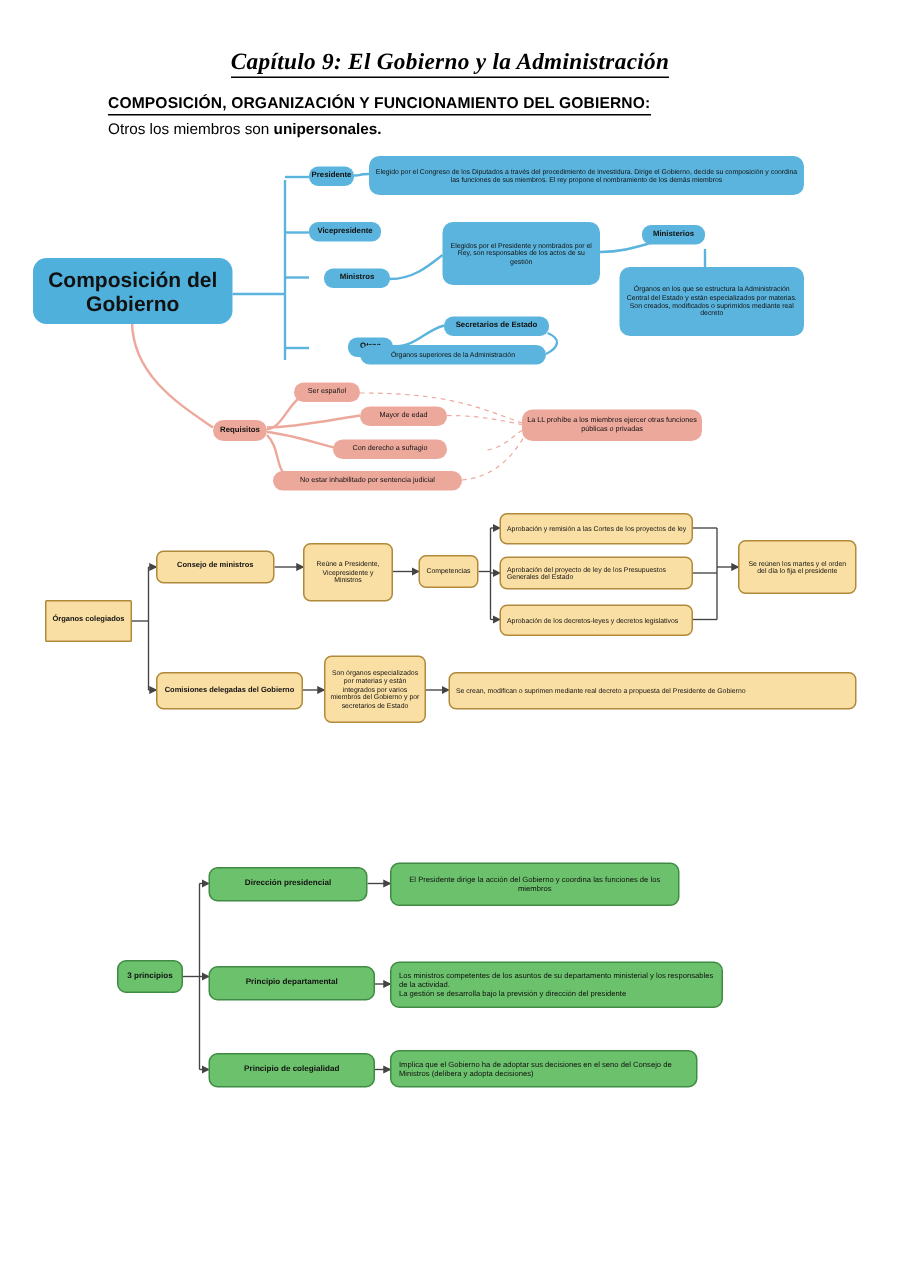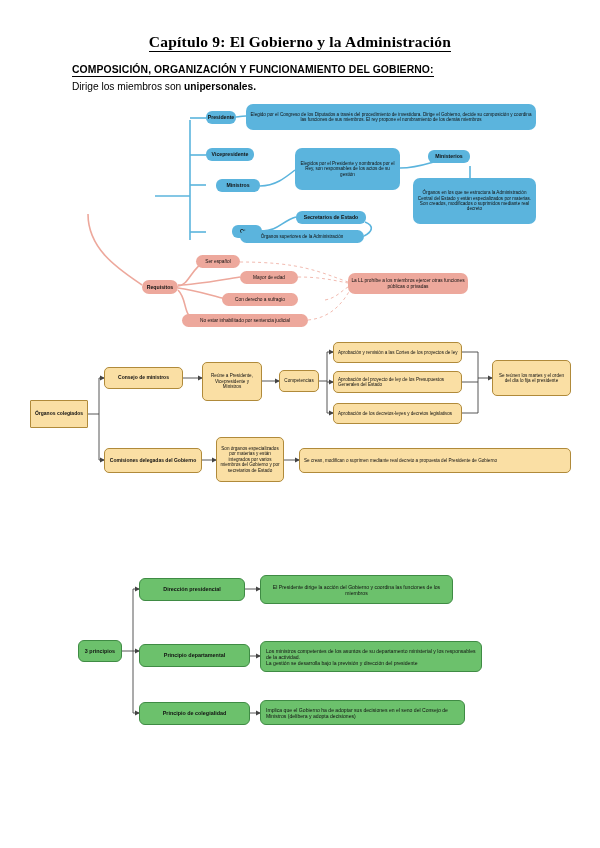--- a/index.html
+++ b/index.html
@@ -4,21 +4,21 @@
 <style>
   html,body{margin:0;padding:0;background:#ffffff;}
   body{width:600px;height:848px;position:relative;overflow:hidden;
        font-family:"Liberation Sans","DejaVu Sans",sans-serif;color:#000;}
   .page{position:absolute;inset:0;}
 
   
   .doc-title{
     position:absolute;left:0;top:33px;width:600px;text-align:center;
     font-family:"Liberation Serif","DejaVu Serif",serif;
-    font-weight:bold;font-size:15.5px;letter-spacing:.2px;
+    font-style:italic;font-weight:bold;font-size:15.5px;letter-spacing:.2px;
   }
   .doc-title span{border-bottom:1.6px solid #000;padding-bottom:1px;}
   .sec-head{
     position:absolute;left:72px;top:64px;font-size:10.4px;font-weight:bold;
     letter-spacing:.1px;border-bottom:1.3px solid #000;padding-bottom:1px;text-align:right;
   }
   .sub-line{position:absolute;left:72px;top:81px;font-size:10.2px;}
   .sub-line b{font-weight:bold;}
   .mid-head{position:absolute;left:72px;top:527px;font-size:10.6px;font-weight:bold;}
 
@@ -50,21 +50,21 @@
 </head>
 <body>
 
 <div class="page">
 
   <div class="doc-title">
     <span>Capítulo 9: El Gobierno y la Administración</span>
   </div>
   <div class="sec-head">COMPOSICIÓN, ORGANIZACIÓN Y FUNCIONAMIENTO DEL GOBIERNO:</div>
   <div class="sub-line">
-    <span>Dirige los miembros son </span><b>unipersonales.</b>
+    <span>Otros los miembros son </span><b>unipersonales.</b>
   </div>
 
   <svg class="wires" viewBox="0 0 600 848">
     <g fill="none" stroke="#5bb4dd" stroke-width="1.6">
 
       <path d="M155,196 C175,196 180,196 190,196"></path>
       <path d="M190,120 L190,240"></path>
 
       <path d="M190,118 C196,118 200,118 206,118"></path>
 
@@ -134,20 +134,21 @@
       <path d="M133,589 L133,713"></path>
       <path d="M133,589 L139,589" marker-end="url(#ar)"></path>
       <path d="M133,651 L139,651" marker-end="url(#ar)"></path>
       <path d="M133,713 L139,713" marker-end="url(#ar)"></path>
       <path d="M245,589 L260,589" marker-end="url(#ar)"></path>
       <path d="M250,656 L260,656" marker-end="url(#ar)"></path>
       <path d="M250,713 L260,713" marker-end="url(#ar)"></path>
     </g>
   </svg>
 
+  <div class="node blue root" style="left:22px;top:172px;width:133px;height:44px;">Composición del Gobierno</div>
 
   <div class="node blue lbl" style="left:206px;top:111px;width:30px;height:13px;">Presidente</div>
   <div class="node blue" style="left:246px;top:104px;width:290px;height:26px;">Elegido por el Congreso de los Diputados a través del procedimiento de investidura. Dirige el Gobierno, decide su composición y coordina las funciones de sus miembros. El rey propone el nombramiento de los demás miembros</div>
 
   <div class="node blue lbl" style="left:206px;top:148px;width:48px;height:13px;">Vicepresidente</div>
 
   <div class="node blue lbl" style="left:216px;top:179px;width:44px;height:13px;">Ministros</div>
   <div class="node blue" style="left:295px;top:148px;width:105px;height:42px;">Elegidos por el Presidente y nombrados por el Rey, son responsables de los actos de su gestión</div>
   <div class="node blue lbl" style="left:428px;top:150px;width:42px;height:13px;">Ministerios</div>
   <div class="node blue" style="left:413px;top:178px;width:123px;height:46px;">Órganos en los que se estructura la Administración Central del Estado y están especializados por materias. Son creados, modificados o suprimidos mediante real decreto</div>

